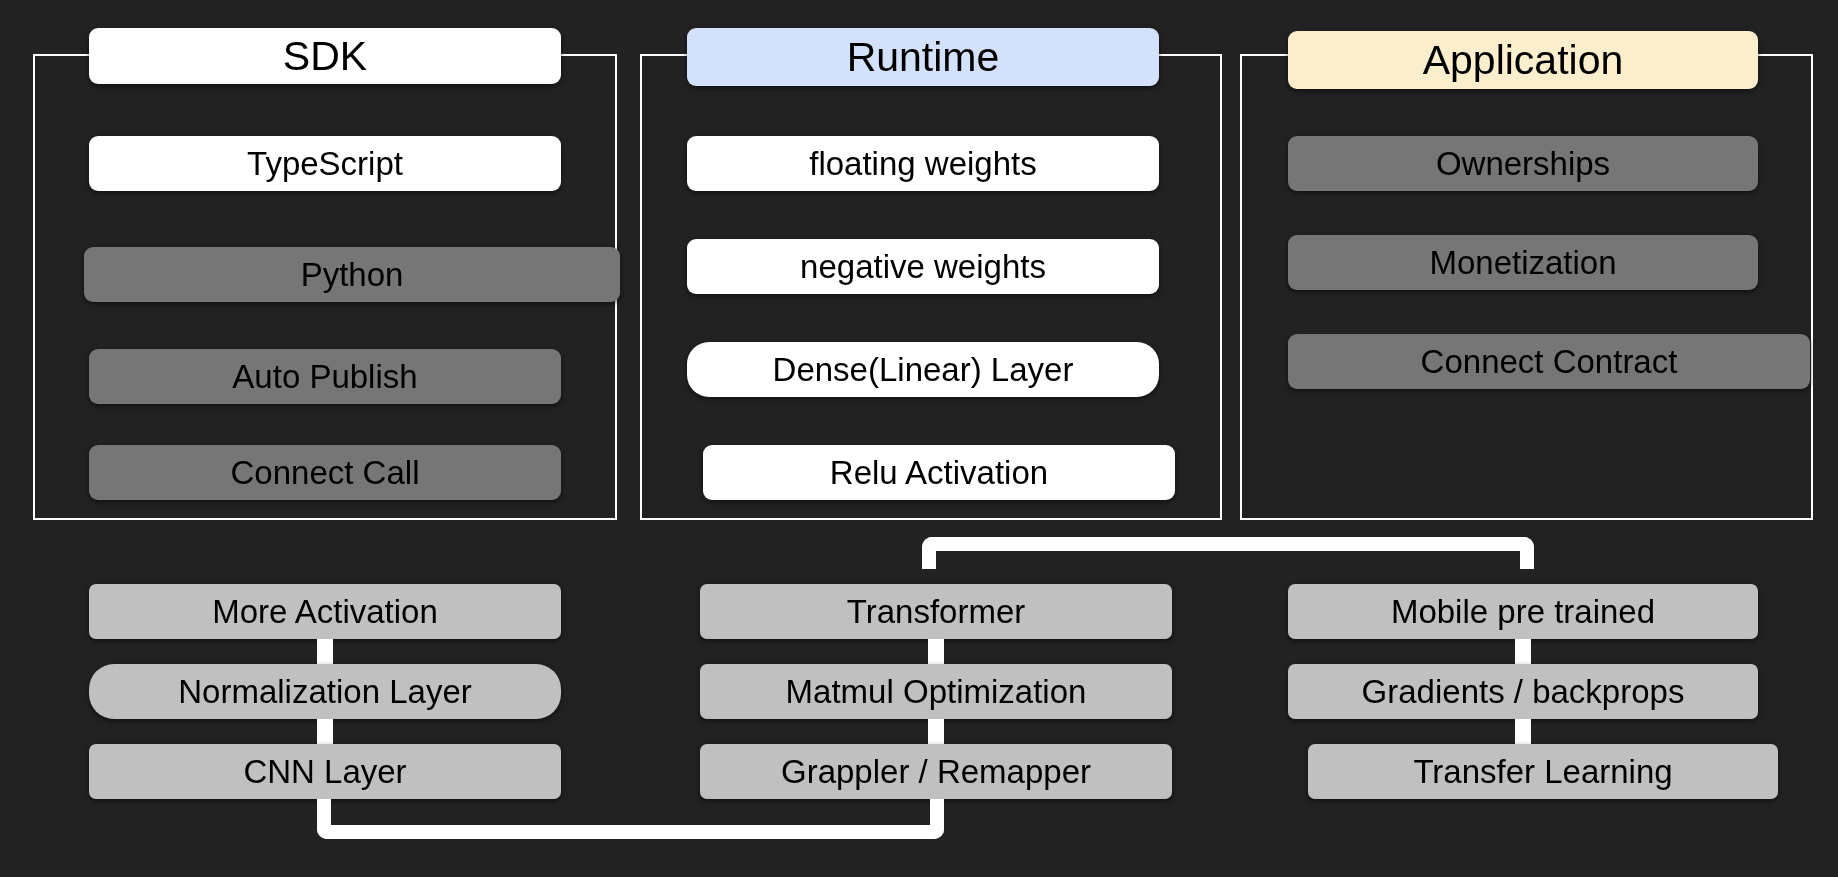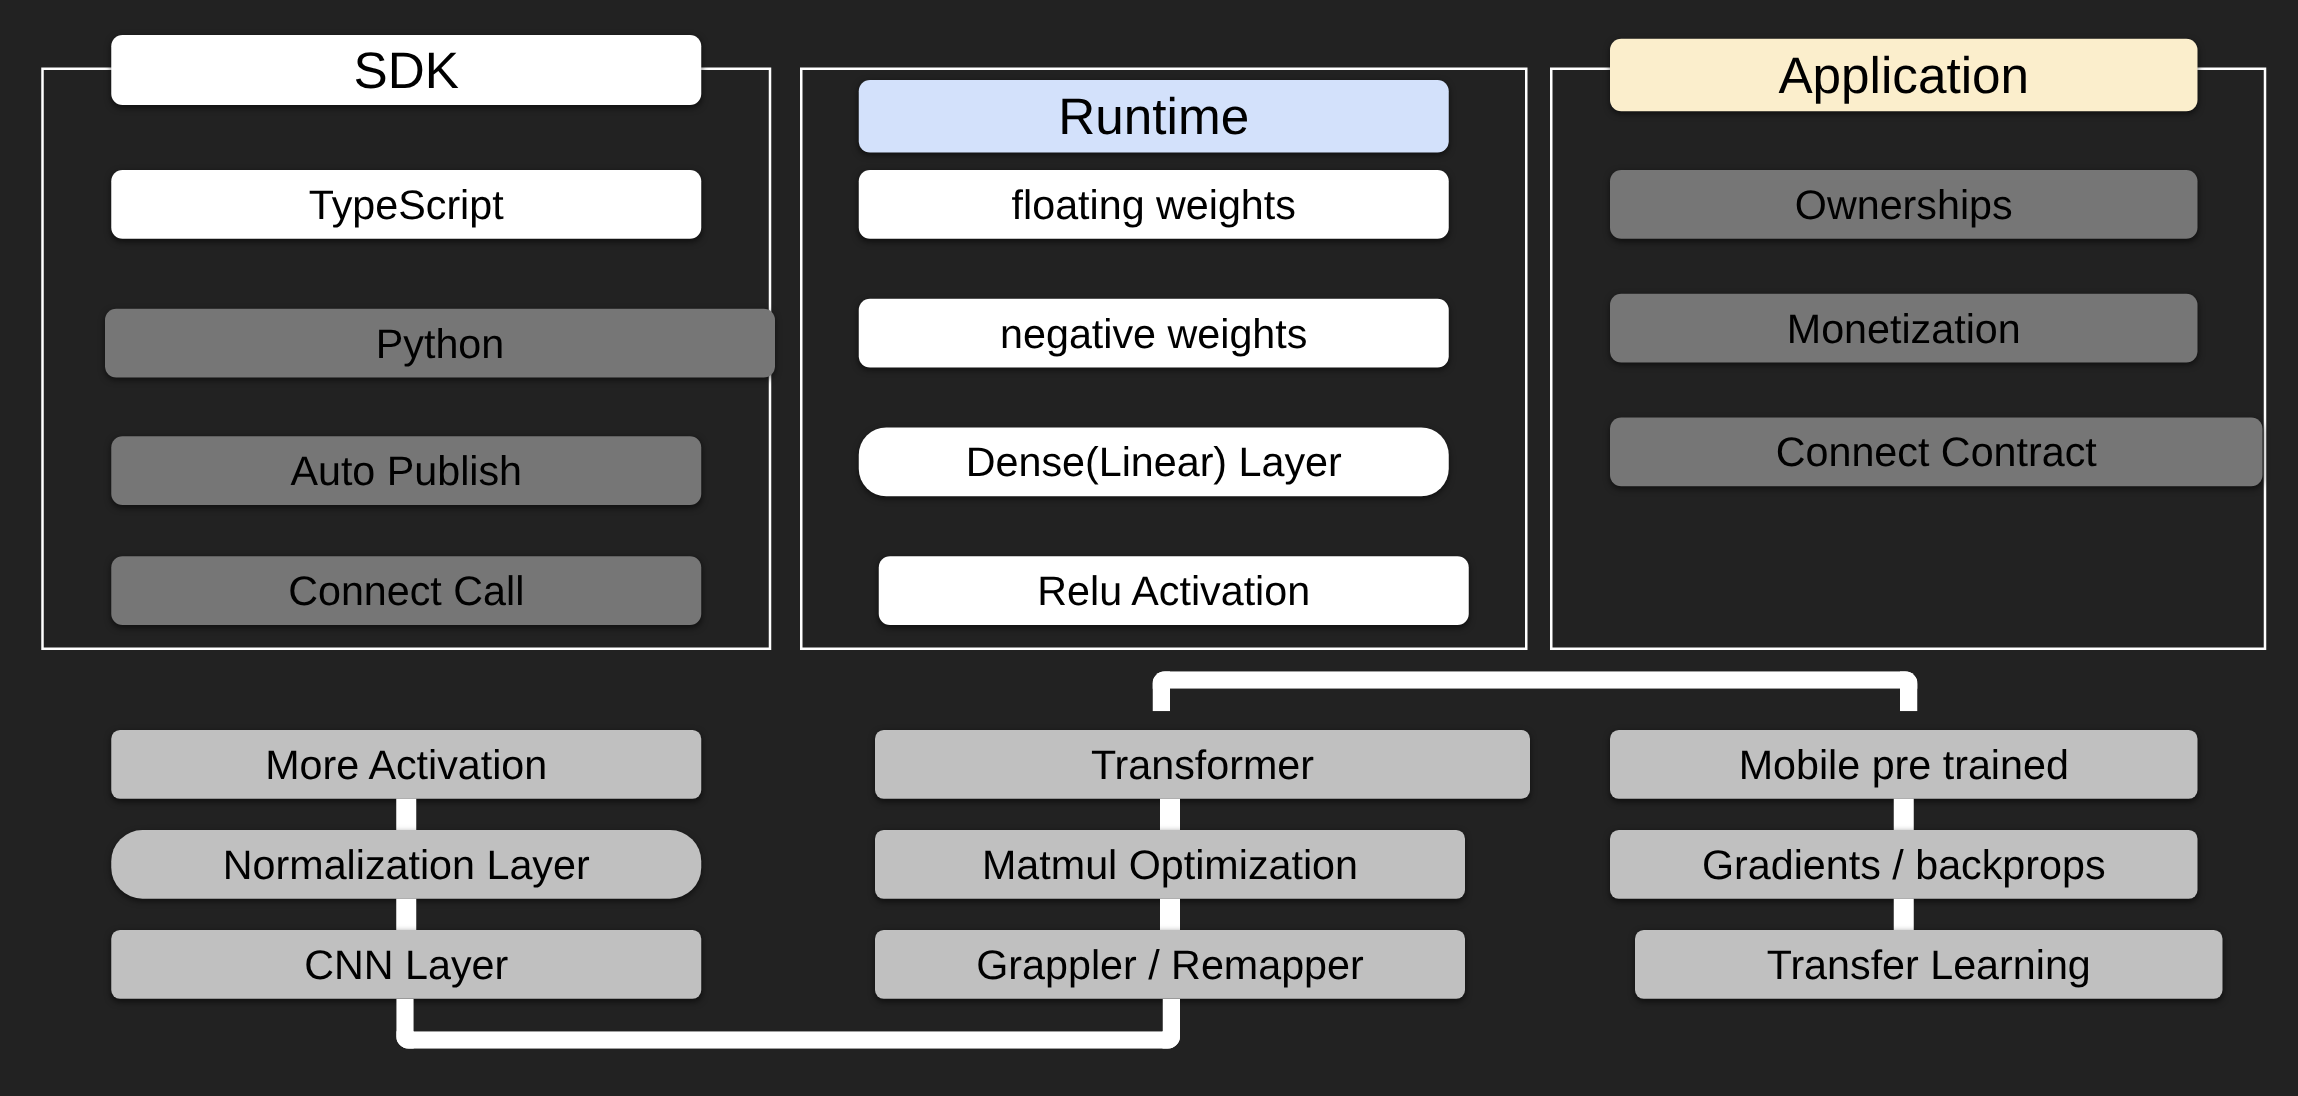--- a/index.html
+++ b/index.html
@@ -37,21 +37,21 @@
     white-space: nowrap;
     overflow: hidden;
     box-shadow: 0 2px 5px rgba(0,0,0,0.55);
   }
 
   .node.header   { font-size: 41px; }
   .node.item     { font-size: 33px; }
   .node.bottom   { font-size: 33px; border-radius: 7px; }
 
   .fill-white  { background: #ffffff; }
-  .fill-blue   { background: #d3e1fb; margin-top: 36px; }
+  .fill-blue   { background: #d3e1fb; }
   .fill-cream  { background: #fbeecc; }
   .fill-gray   { background: #767676; }
   .fill-lgray  { background: #c0c0c0; }
 
   
   .vconn {
     position: absolute;
     background: #ffffff;
   }
   .bracket {
@@ -102,21 +102,21 @@
   <div class="node item fill-gray" style="left:1288px; top:334px; width:522px; height:55px;">Connect Contract</div>
 
   <div class="bracket down" style="left:922px; top:537px; width:612px; height:32px;"></div>
 
   <div class="node bottom fill-lgray" style="left:89px; top:584px; width:472px; height:55px;">More Activation</div>
   <div class="vconn" style="left:317px; top:639px; width:16px; height:25px;"></div>
   <div class="node bottom fill-lgray" style="left:89px; top:664px; width:472px; height:55px;border-radius:25px;">Normalization Layer</div>
   <div class="vconn" style="left:317px; top:719px; width:16px; height:25px;"></div>
   <div class="node bottom fill-lgray" style="left:89px; top:744px; width:472px; height:55px;">CNN Layer</div>
 
-  <div class="node bottom fill-lgray" style="left:700px; top:584px; width:524px; height:55px;">Transformer</div>
+  <div class="node bottom fill-lgray" style="left:700px; top:584px; width:472px; height:55px;">Transformer</div>
   <div class="vconn" style="left:928px; top:639px; width:16px; height:25px;"></div>
   <div class="node bottom fill-lgray" style="left:700px; top:664px; width:472px; height:55px;">Matmul Optimization</div>
   <div class="vconn" style="left:928px; top:719px; width:16px; height:25px;"></div>
   <div class="node bottom fill-lgray" style="left:700px; top:744px; width:472px; height:55px;">Grappler / Remapper</div>
 
   <div class="node bottom fill-lgray" style="left:1288px; top:584px; width:470px; height:55px;">Mobile pre trained</div>
   <div class="vconn" style="left:1515px; top:639px; width:16px; height:25px;"></div>
   <div class="node bottom fill-lgray" style="left:1288px; top:664px; width:470px; height:55px;">Gradients / backprops</div>
   <div class="vconn" style="left:1515px; top:719px; width:16px; height:25px;"></div>
   <div class="node bottom fill-lgray" style="left:1288px; top:744px; width:470px; height:55px;margin-left:20px;">Transfer Learning</div>

